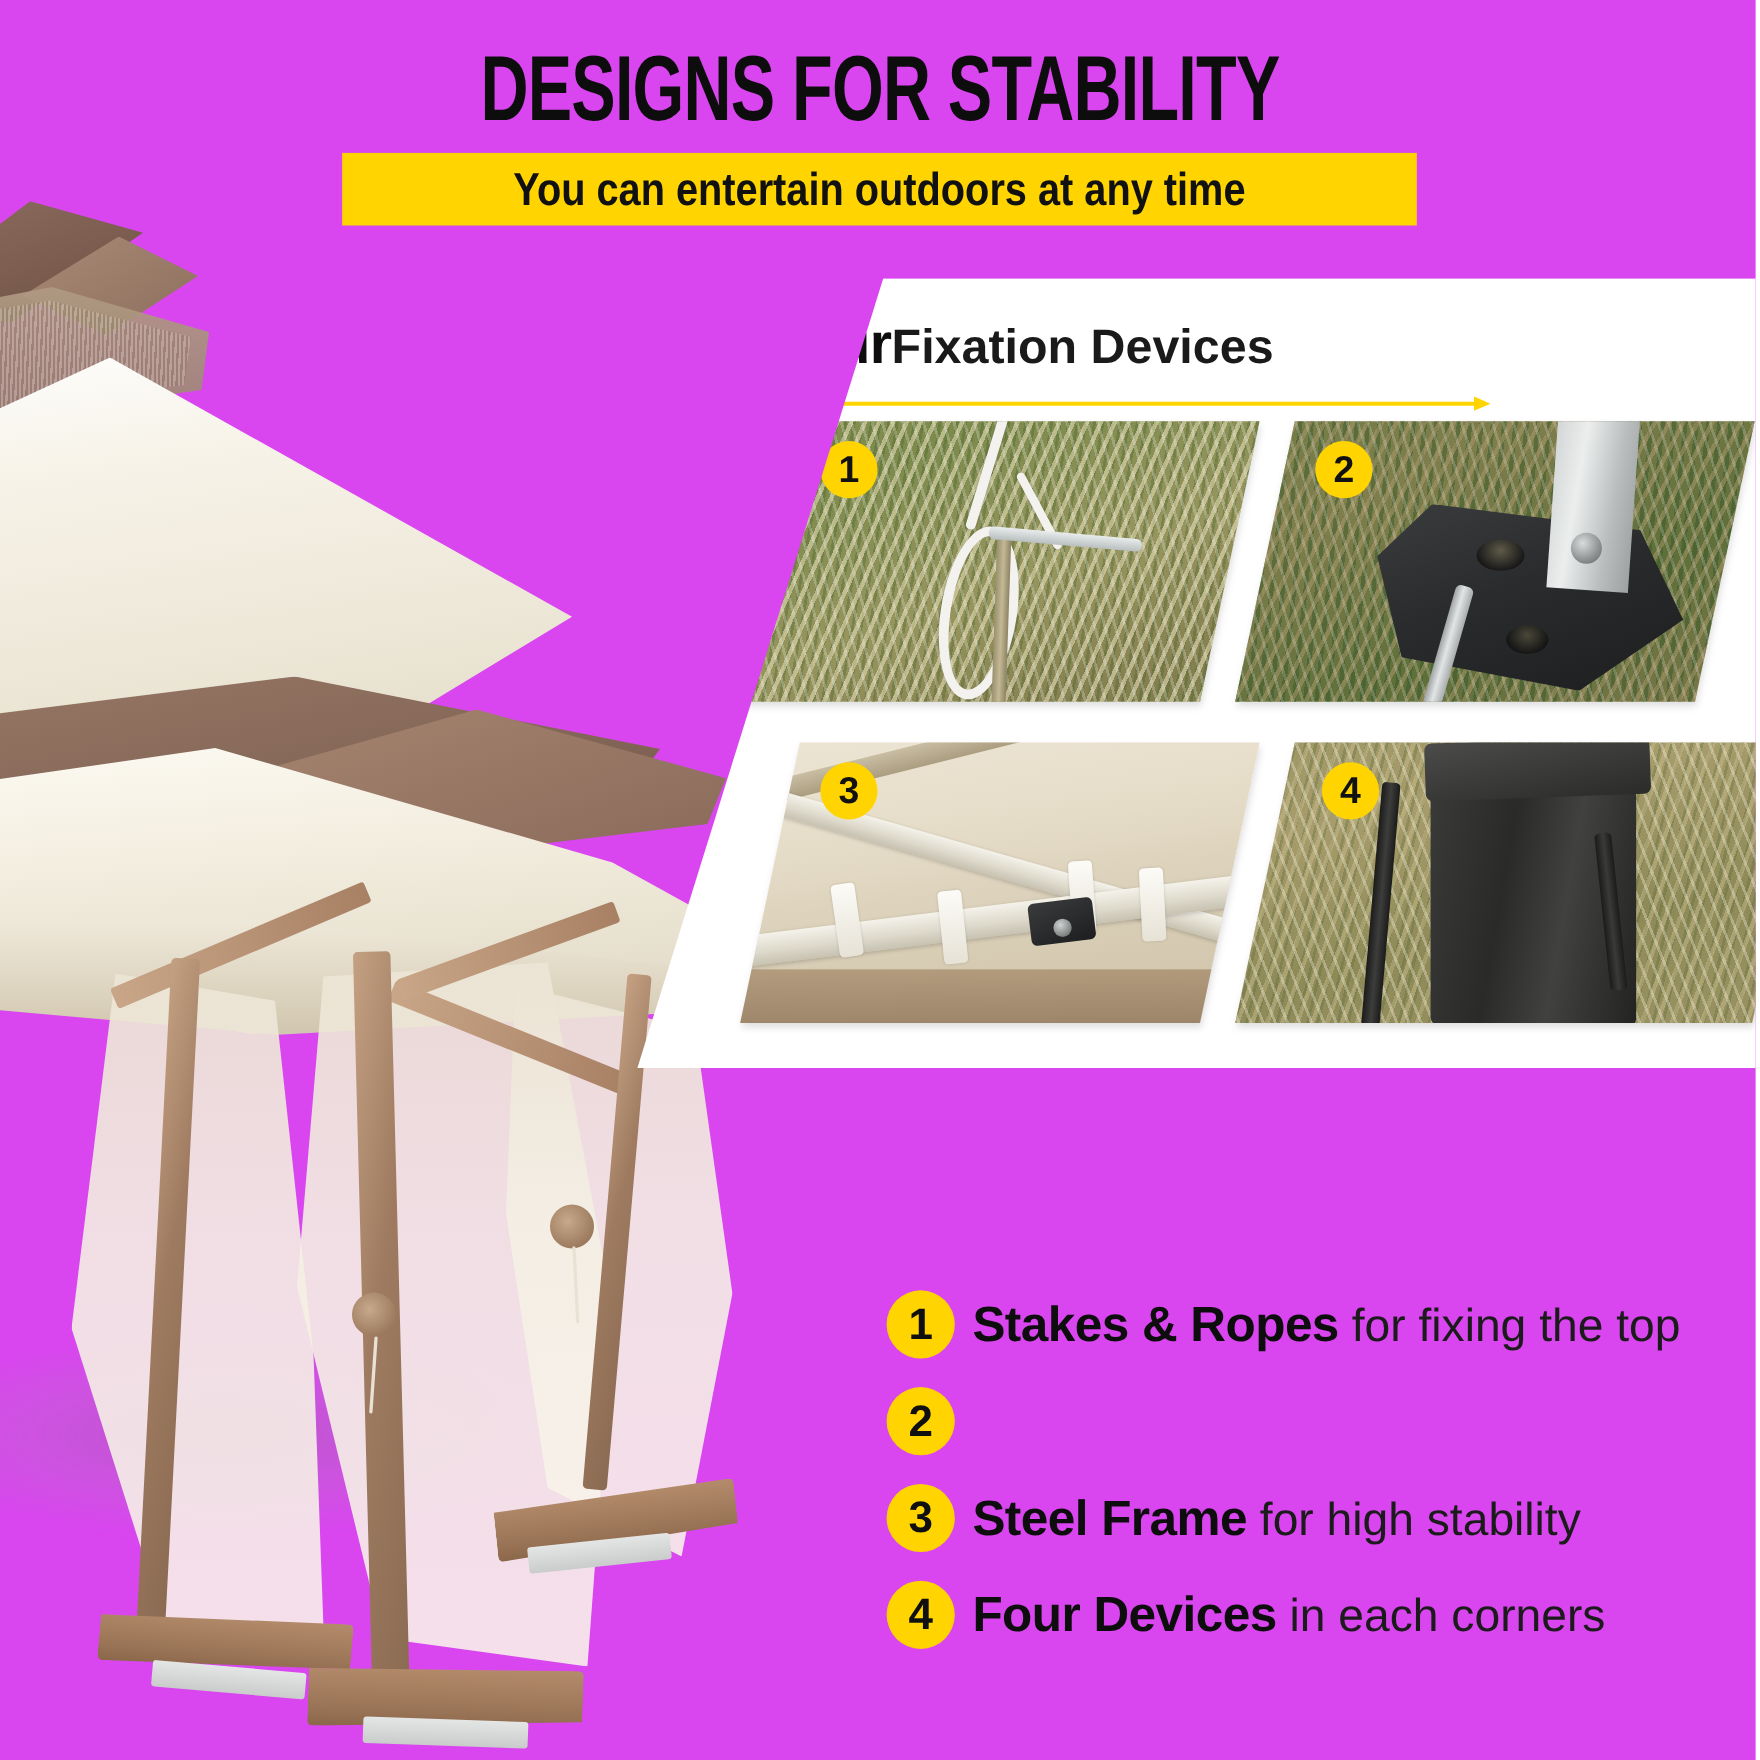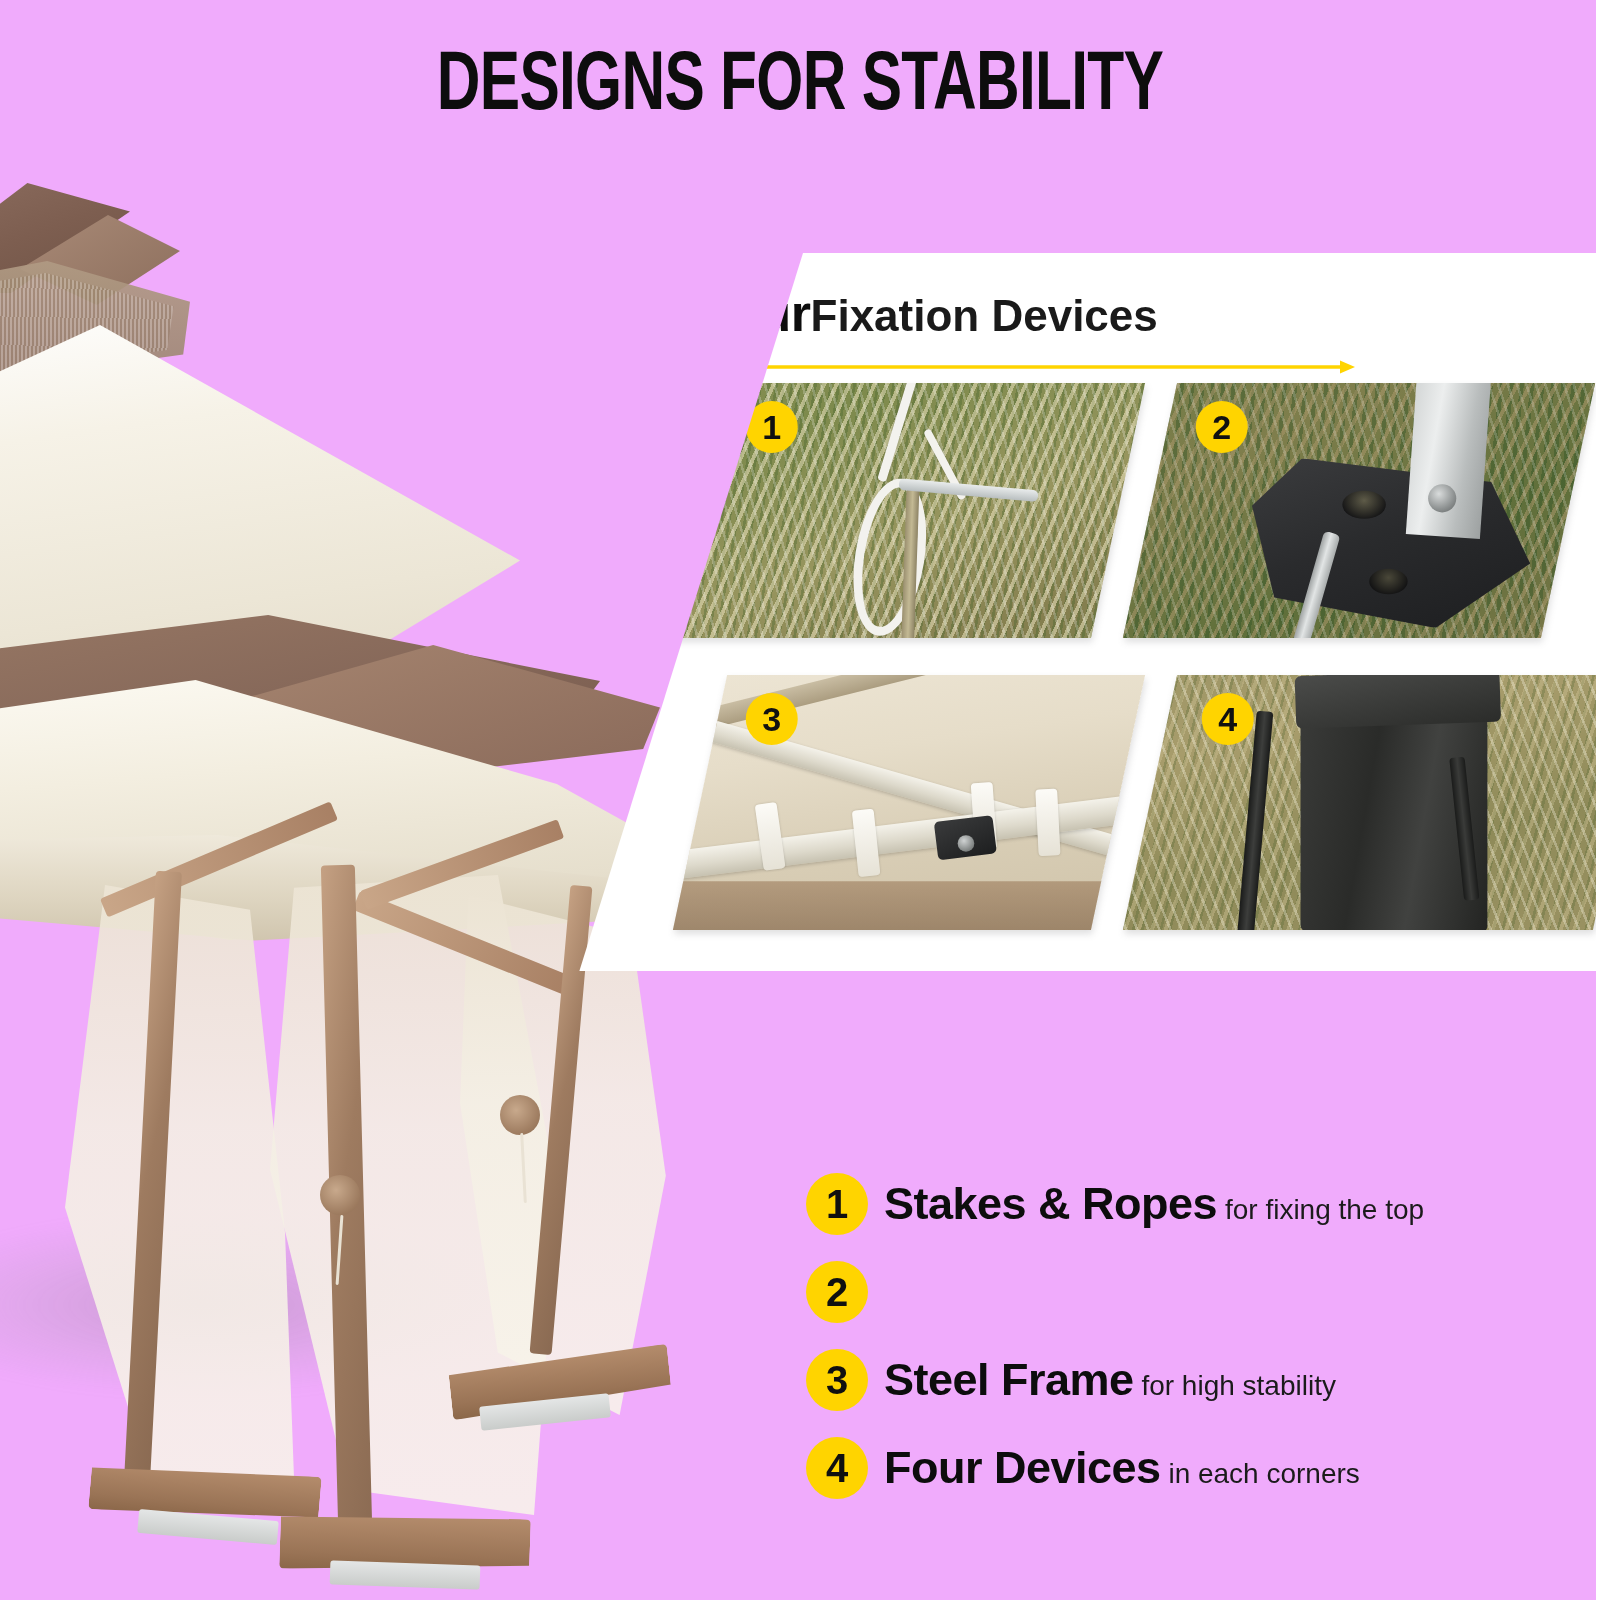--- a/index.html
+++ b/index.html
@@ -3,21 +3,21 @@
 <meta charset="utf-8">
 <style>
   html,body{margin:0;padding:0;}
   body{
     width:1600px;height:1600px;
     background:#ffffff;
     font-family:"Liberation Sans","DejaVu Sans",sans-serif;
     overflow:hidden;
     position:relative;
   }
-  .stage{position:absolute;inset:0;width:1596px;height:1600px;overflow:hidden;background:#f0abfc;}
+  .stage{position:absolute;inset:0;width:1596px;height:1600px;overflow:hidden;background:#d946ef;}
 
   
   .headline{
     position:absolute;left:0;top:38px;width:1600px;
     text-align:center;
     font-weight:bold;
     font-size:84px;
     line-height:84px;
     letter-spacing:-1px;
     color:#0d0d0d;
@@ -329,29 +329,32 @@
   .leg-row{position:relative;height:88px;display:flex;align-items:center;}
   .leg-badge{
     width:62px;height:62px;border-radius:50%;
     background:#FFD400;flex:0 0 62px;
     display:flex;align-items:center;justify-content:center;
     font-weight:bold;font-size:40px;color:#101010;
     margin-right:16px;
   }
   .leg-text{white-space:nowrap;}
   .leg-title{font-weight:bold;font-size:45px;color:#0d0d0d;letter-spacing:-0.5px;}
-  .leg-desc{font-weight:400;font-size:28px;color:#1b1b1b;}
+  .leg-desc{font-weight:400;font-size:42px;color:#1b1b1b;}
 </style>
 </head>
 <body>
 
 <div class="stage">
 
   <div class="headline">DESIGNS FOR STABILITY</div>
 
+  <div class="subbanner">
+    <div class="sbtext">You can entertain outdoors at any time</div>
+  </div>
 
   <div class="gazebo">
     <div class="gz-shadow"></div>
     <div class="cap-top"></div>
     <div class="cap-top2"></div>
     <div class="cap-vent"></div>
     <div class="cap-vent-mesh"></div>
     <div class="canopy-up"></div>
     <div class="eave-band"></div>
     <div class="eave-band2"></div>

